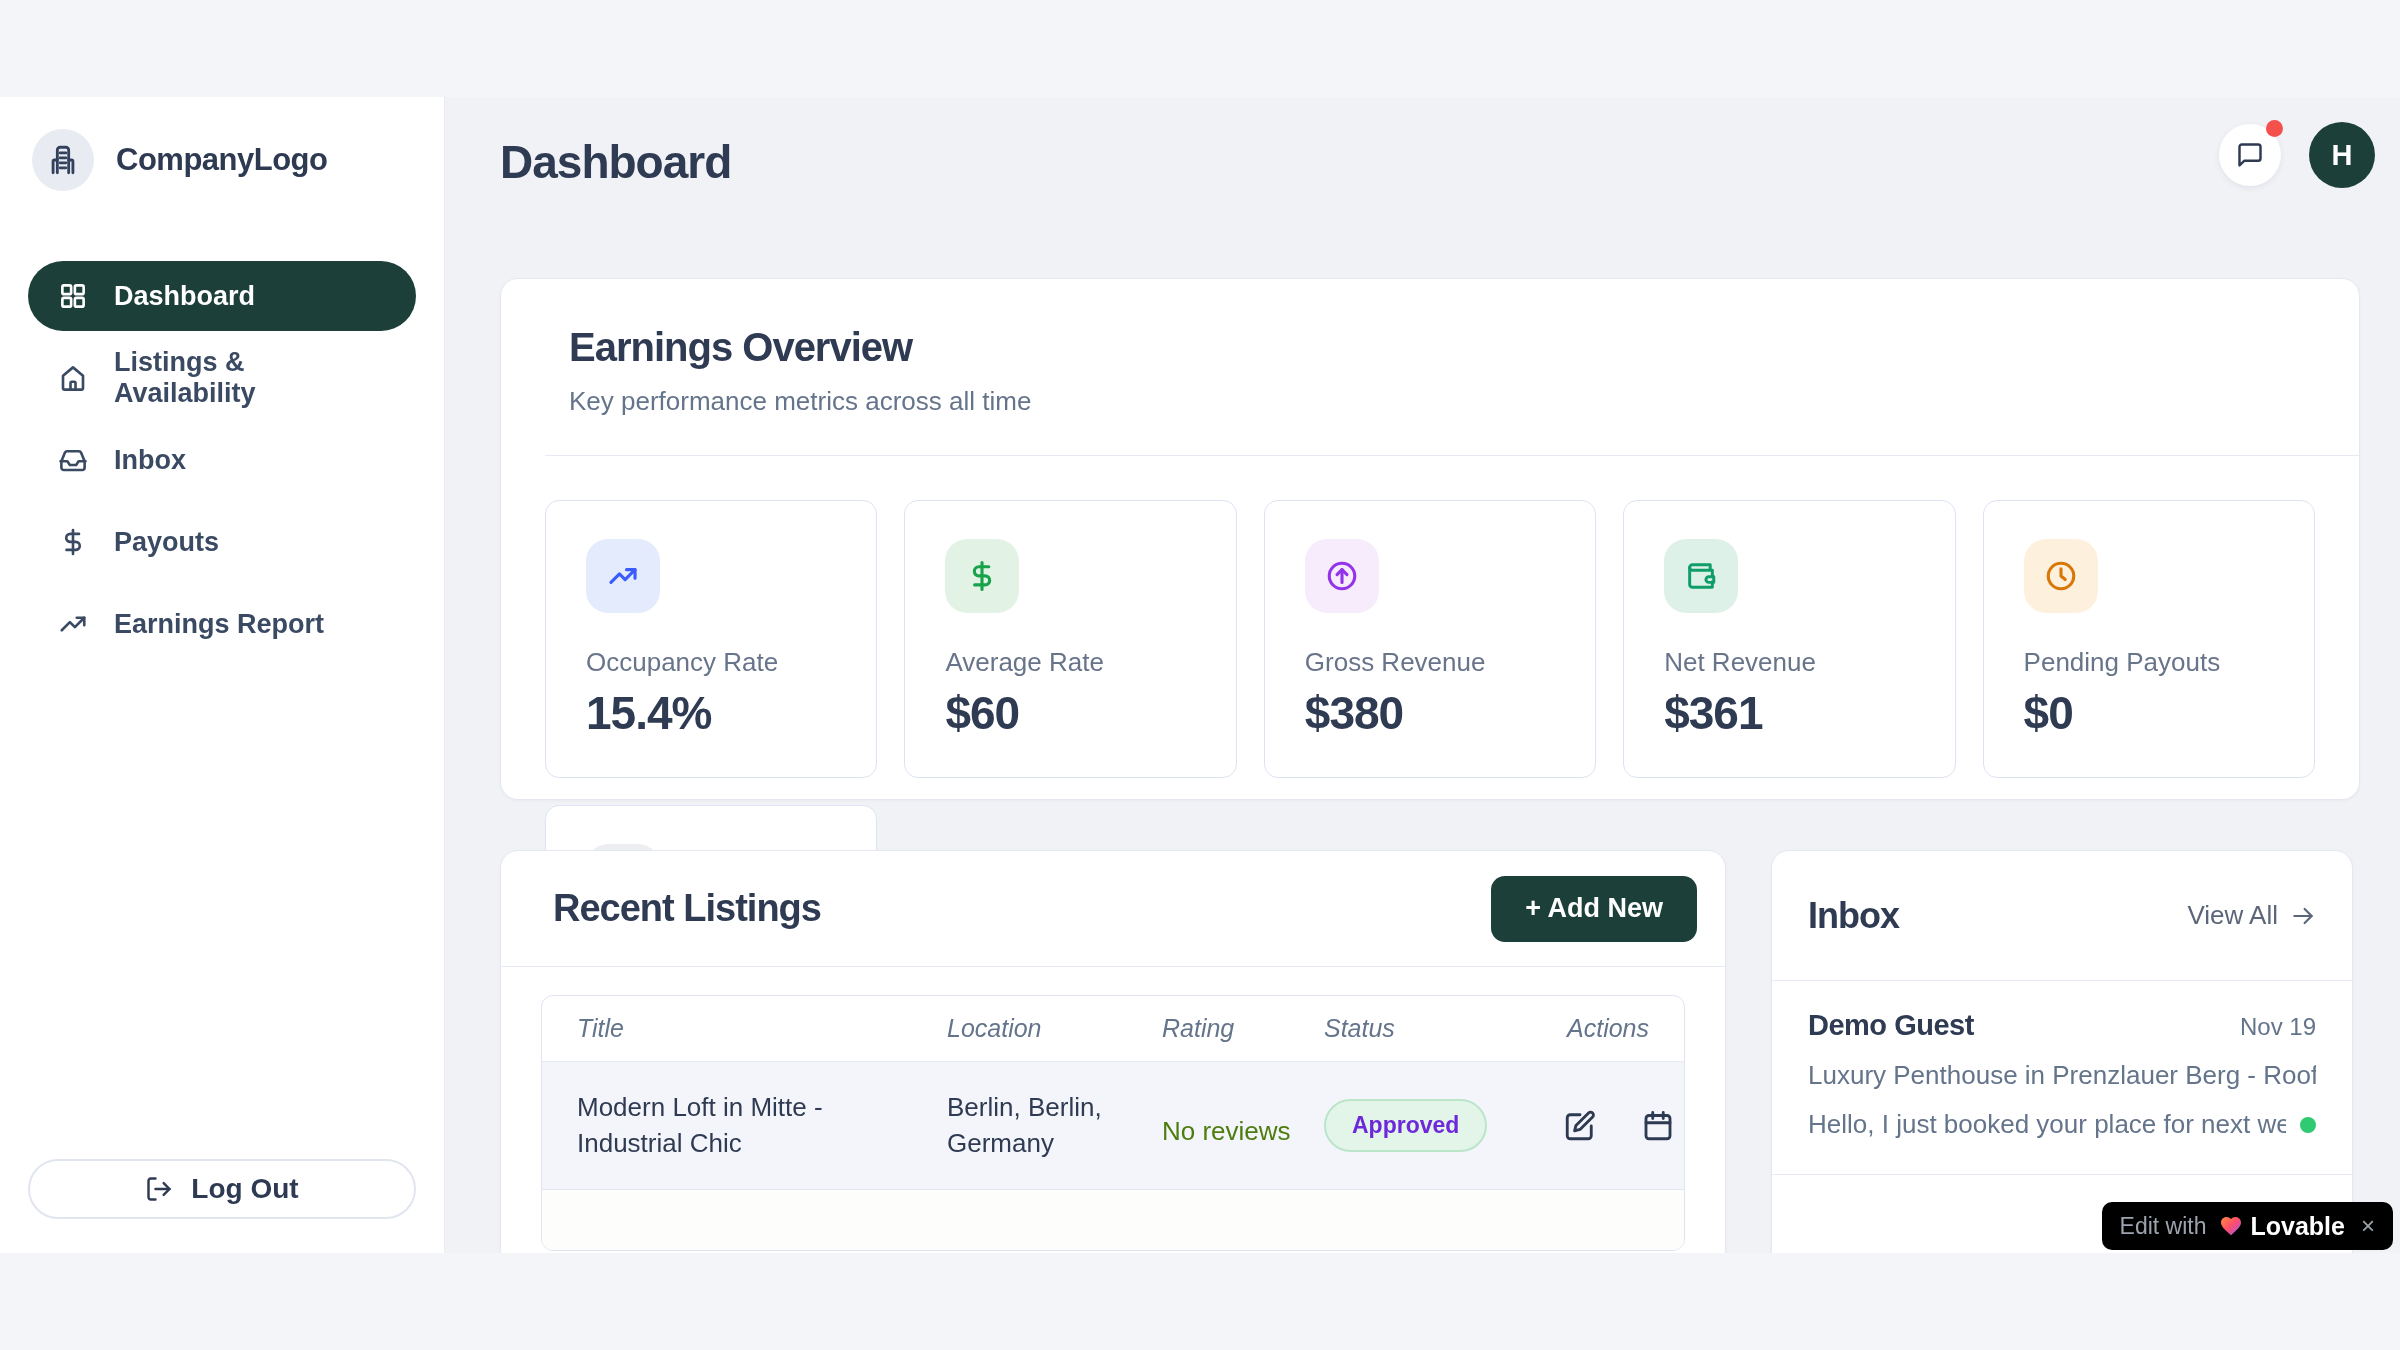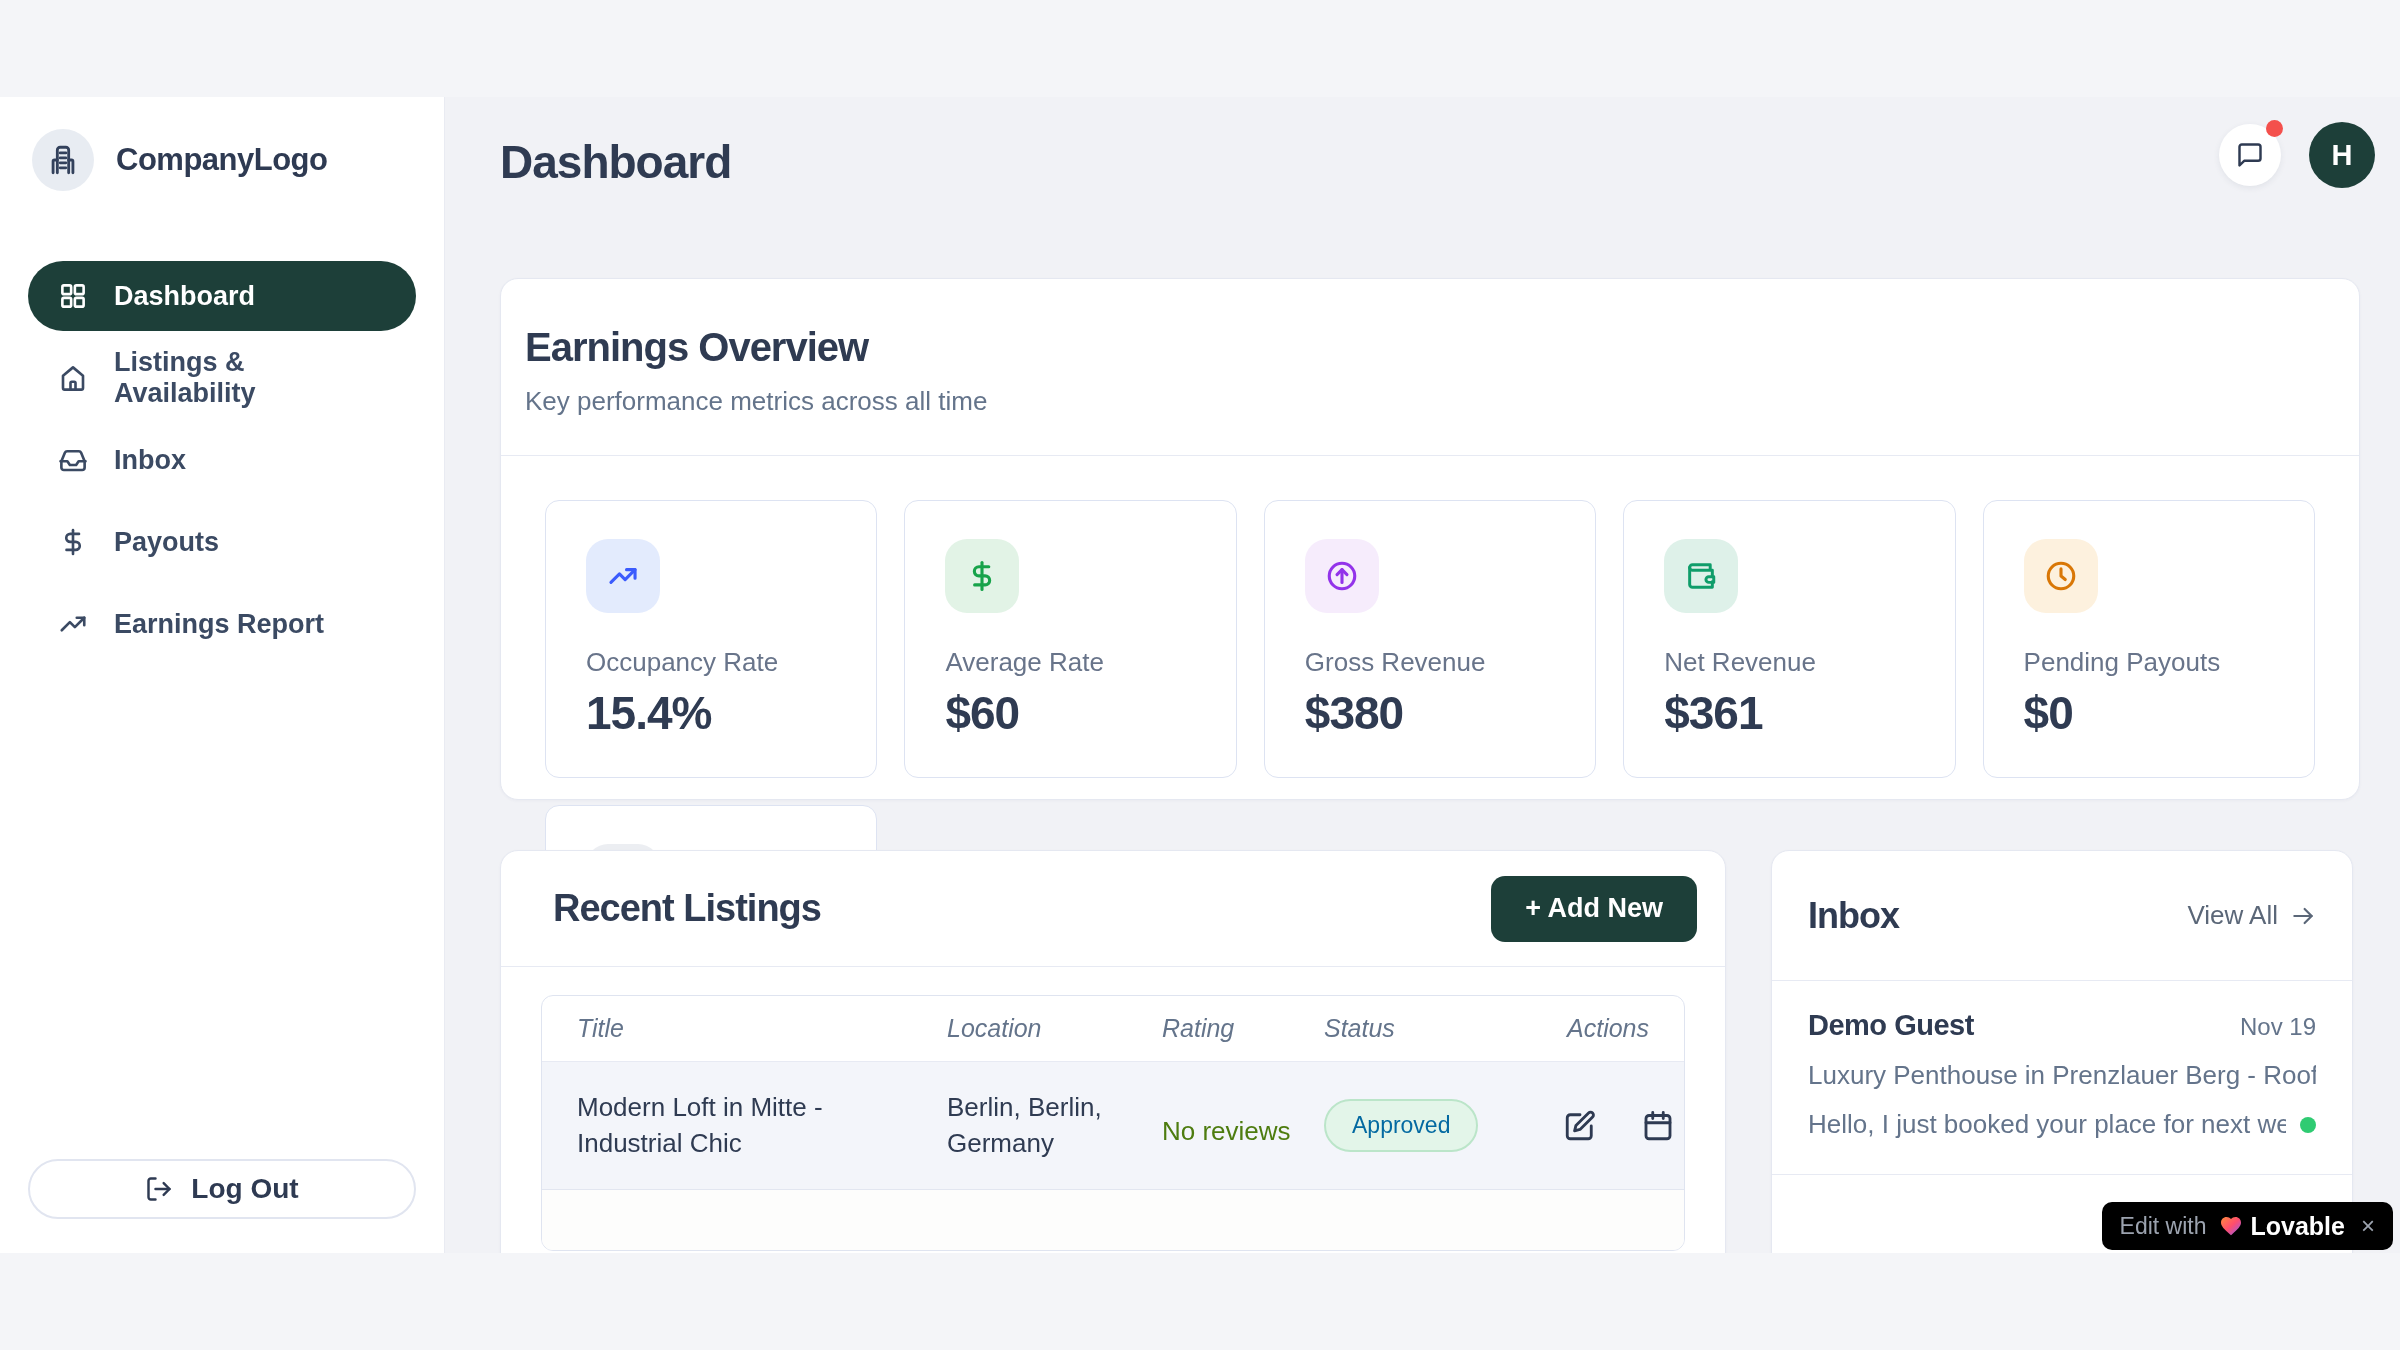--- a/index.html
+++ b/index.html
@@ -61,21 +61,21 @@
     width:66px; height:66px; border-radius:50%; background:#1d3f39;
     color:#ffffff; font-size:29px; font-weight:700;
     display:flex; align-items:center; justify-content:center; cursor:pointer;
   }
   .card {
     background:#ffffff; border:1px solid #e5e8f1; border-radius:18px;
     position:absolute; box-shadow:0 1px 3px rgba(50,60,90,.04);
   }
   
   .earnings-card { top:181px; left:55px; width:1860px; height:522px; }
-  .earnings-head { padding:46px 24px 38px; border-bottom:1px solid #e7eaf3; }
+  .earnings-head { padding:46px 24px 38px; border-bottom:1px solid #e7eaf3;margin-left:44px; }
   .earnings-title { font-size:40px; font-weight:800; letter-spacing:-1px; color:#2f3b52; }
   .earnings-sub { margin-top:16px; font-size:26px; color:#64748b; }
   .metrics { display:grid; grid-template-columns:repeat(5,1fr); gap:27px; padding:44px; }
   .metric-card { border:1px solid #dde3f2; border-radius:14px; background:#ffffff; padding:38px 40px; height:278px; }
   .tile {
     width:74px; height:74px; border-radius:22px;
     display:flex; align-items:center; justify-content:center;
   }
   .tile-blue   { background:#e3ebfd; color:#3b5bfd; }
   .tile-green  { background:#e2f3e6; color:#17a34a; }
@@ -97,22 +97,22 @@
   }
   .table-wrap { margin:28px 40px 0; border:1px solid #dfe4f0; border-radius:12px; overflow:hidden; }
   .trow { display:grid; grid-template-columns:370px 215px 162px 238px 1fr; align-items:center; padding:0 35px; }
   .thead { height:66px; border-bottom:1px solid #e7eaf3; }
   .thead .th { font-size:25px; color:#64748b;font-style:italic; }
   .th-actions { text-align:right; }
   .tbody-row { background:#f3f5fa; min-height:128px; border-bottom:1px solid #e2e6f0; padding-top:22px; padding-bottom:22px; }
   .cell { font-size:26px; color:#2f3b52; line-height:1.35; padding-right:24px; }
   .cell.muted { color:#4d7c0f;margin-top:12px; }
   .status-badge {
-    display:inline-block; background:#e3f5e9; border:2px solid #bbe5c9; color:#0369a1;
-    border-radius:30px; font-size:23px; font-weight:400; padding:9px 26px;
+    display:inline-block; background:#e3f5e9; border:2px solid #bbe5c9; color:#6d28d9;
+    border-radius:30px; font-size:23px; font-weight:700; padding:9px 26px;
   }
   .actions-cell { display:flex; justify-content:flex-end; gap:42px; color:#2e3a52; }
   .action-btn { background:none; border:none; color:#2e3a52; cursor:pointer; display:flex; }
   .row-stub { background:#fdfdfc; height:60px; }
   
   .inbox-card { top:753px; left:1326px; width:582px; height:540px; overflow:hidden; }
   .inbox-head { height:130px; display:flex; align-items:center; justify-content:space-between;
     padding:0 36px; border-bottom:1px solid #e7eaf3; }
   .inbox-title { font-size:36px; font-weight:800; letter-spacing:-1px; color:#2f3b52; }
   .view-all { display:flex; align-items:center; gap:12px; font-size:26px; color:#5b6activity778b; color:#5b6778; cursor:pointer; background:none; border:none; font-family:"Liberation Sans", sans-serif; }

